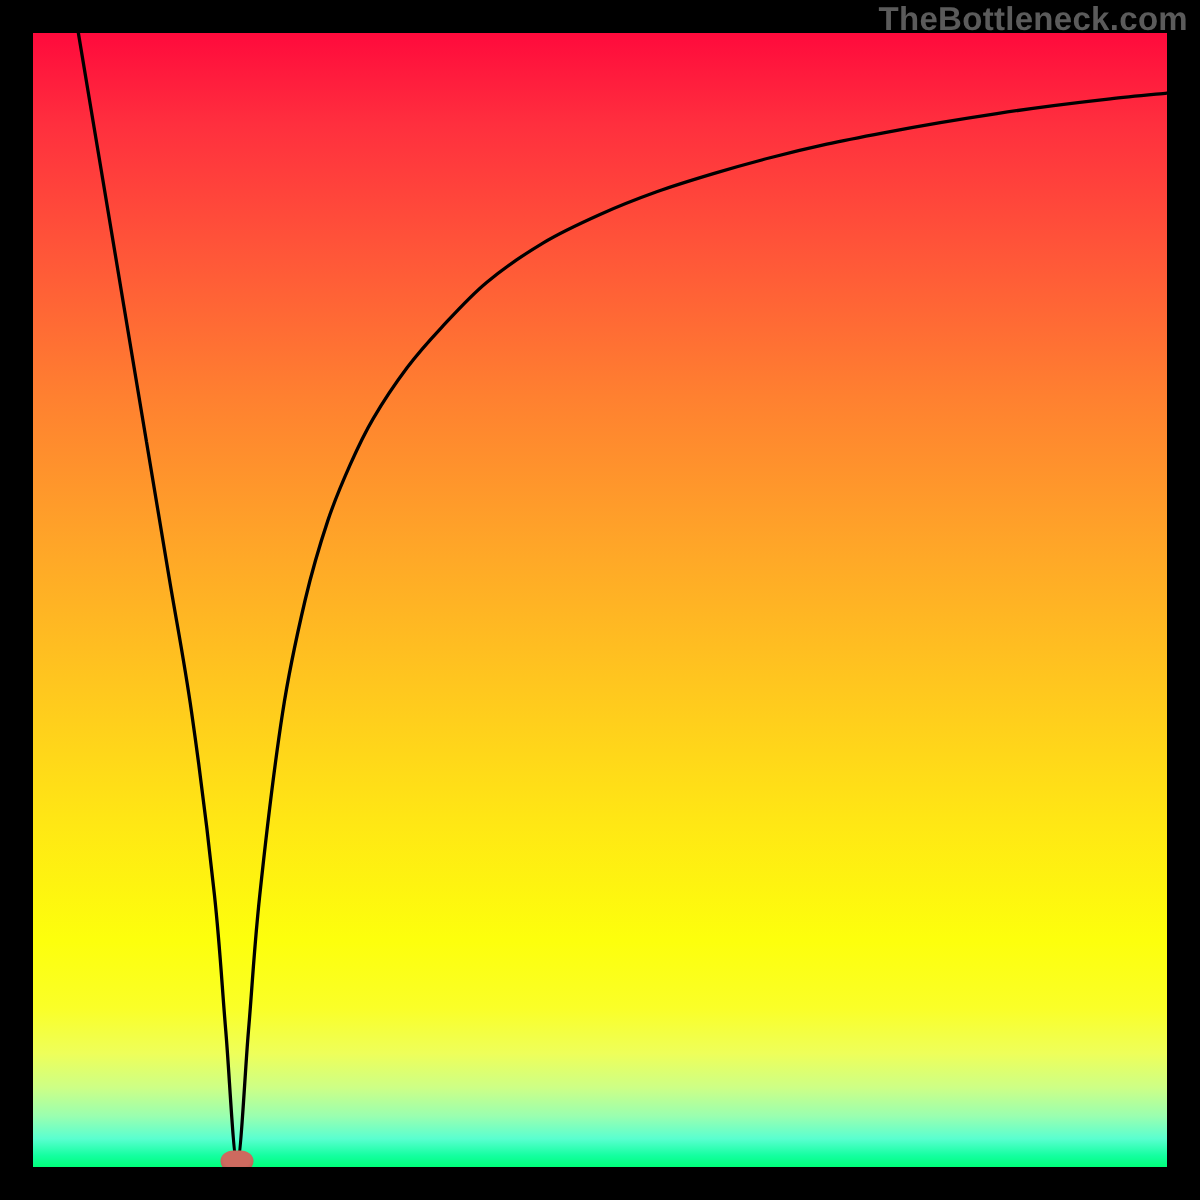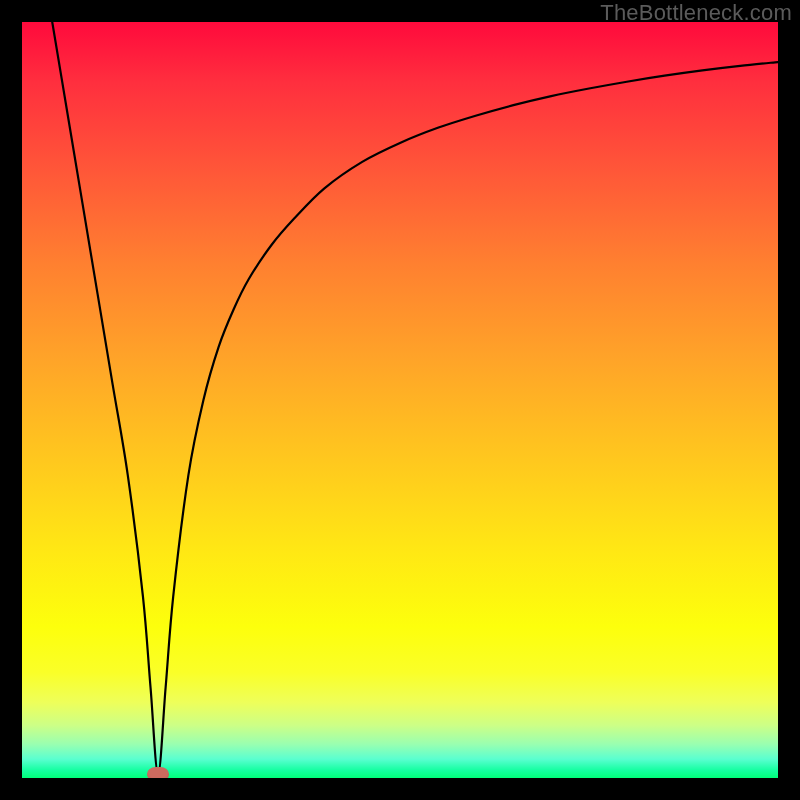--- a/index.html
+++ b/index.html
@@ -50,21 +50,21 @@
     position: absolute;
     left: 0; top: 0;
     width: 756px; height: 756px;
   }
   .watermark {
     position: absolute;
     top: 0px;
     right: 8px;
     color: #5b5b5b;
     font-size: 22px;
-    font-weight: 400;
+    font-weight: 700;
     letter-spacing: 0.2px;
     user-select: none;
   }
   .marker {
     position: absolute;
     width: 22px;
     height: 14px;
     background: #cd6a5f;
     border-radius: 10px 10px 8px 8px / 8px 8px 8px 8px;
     transform: translate(-50%, -50%);

